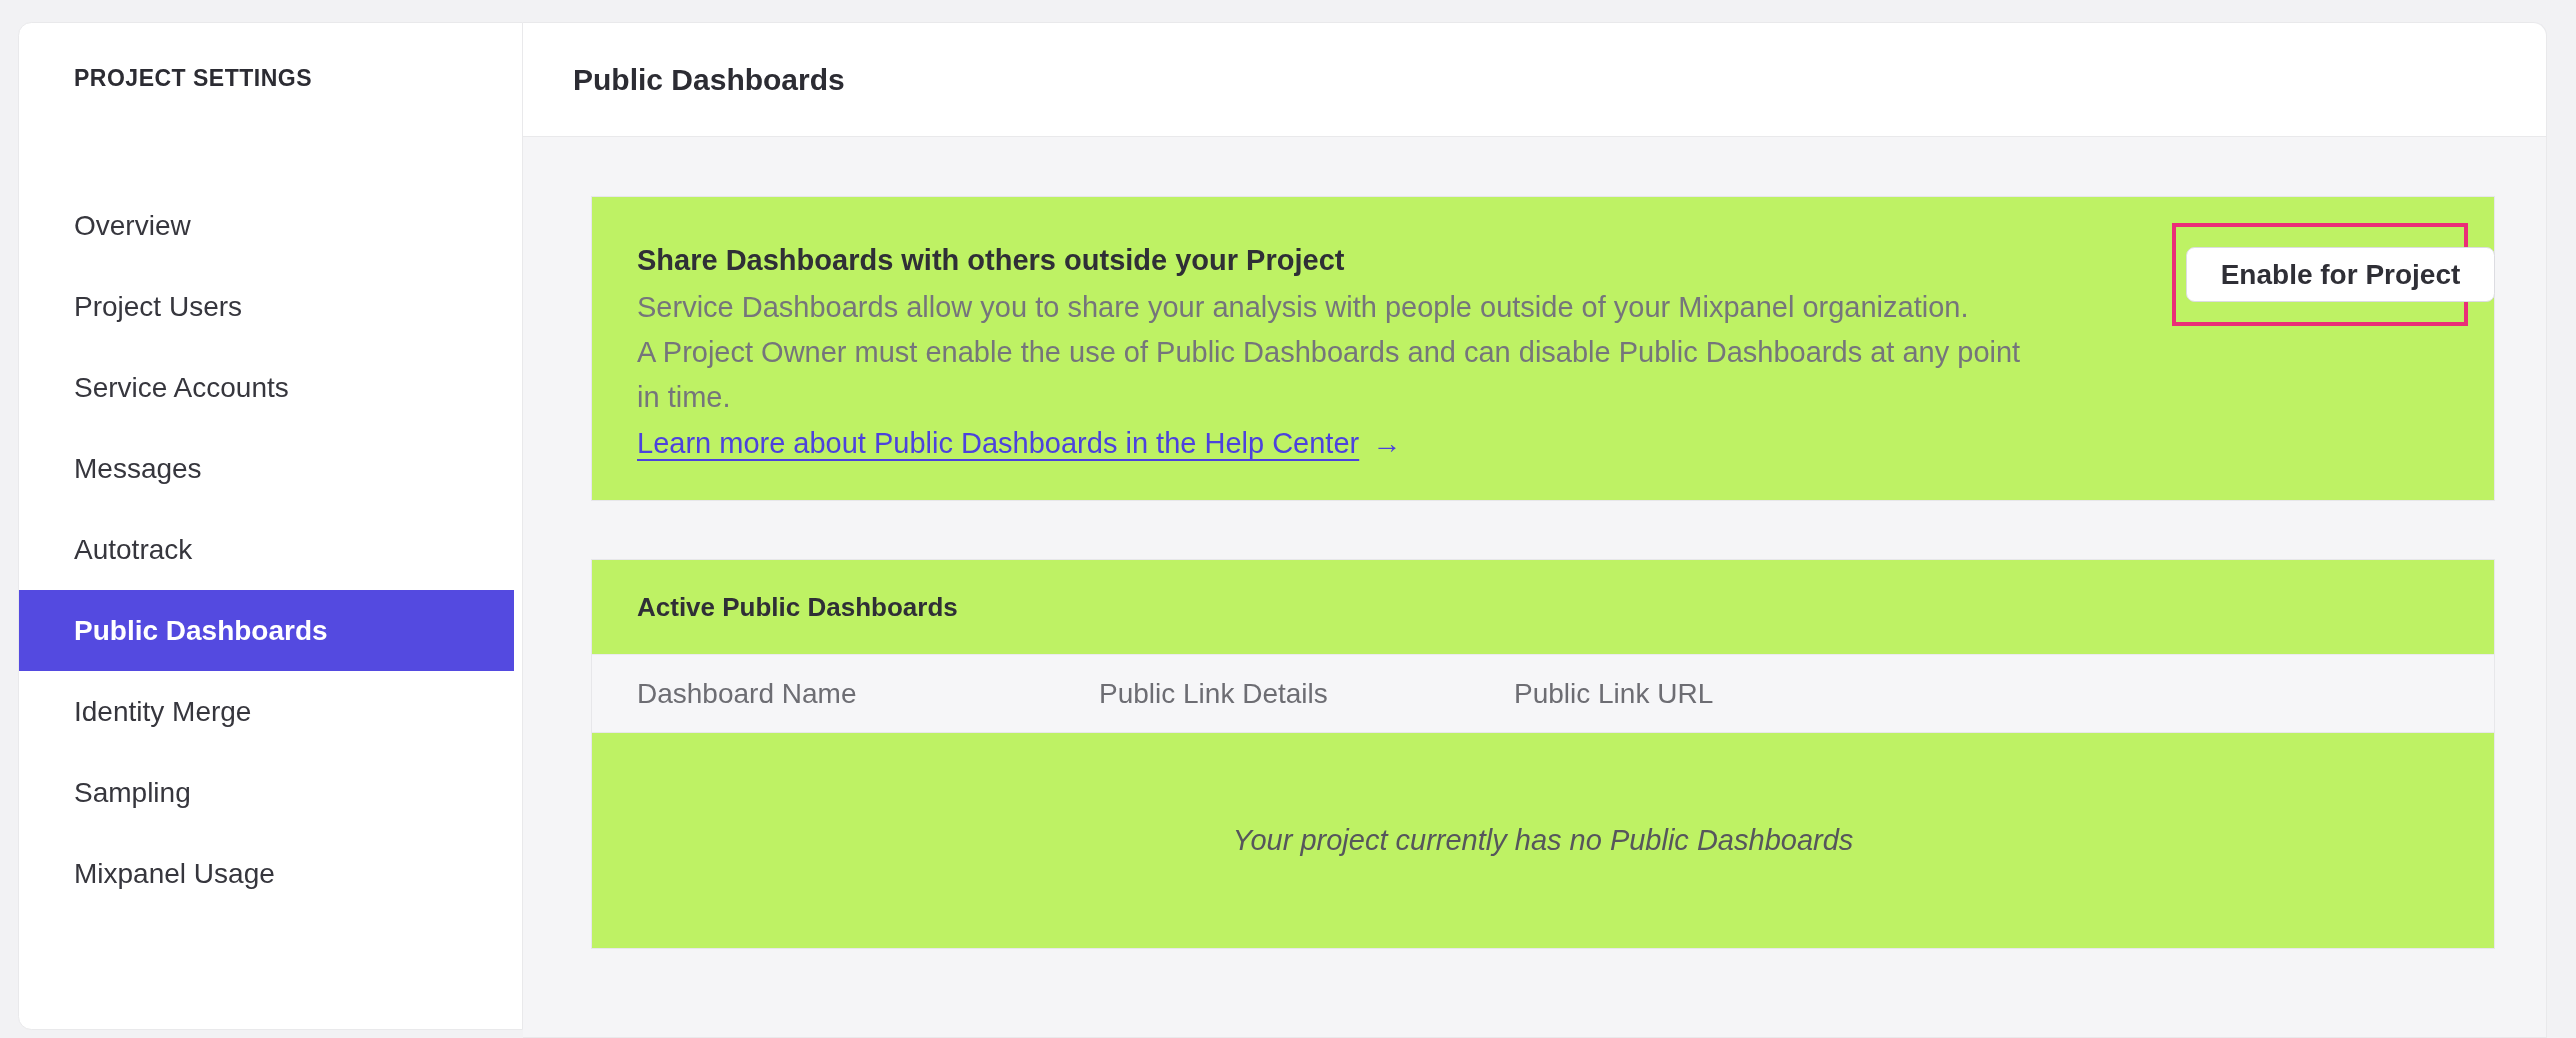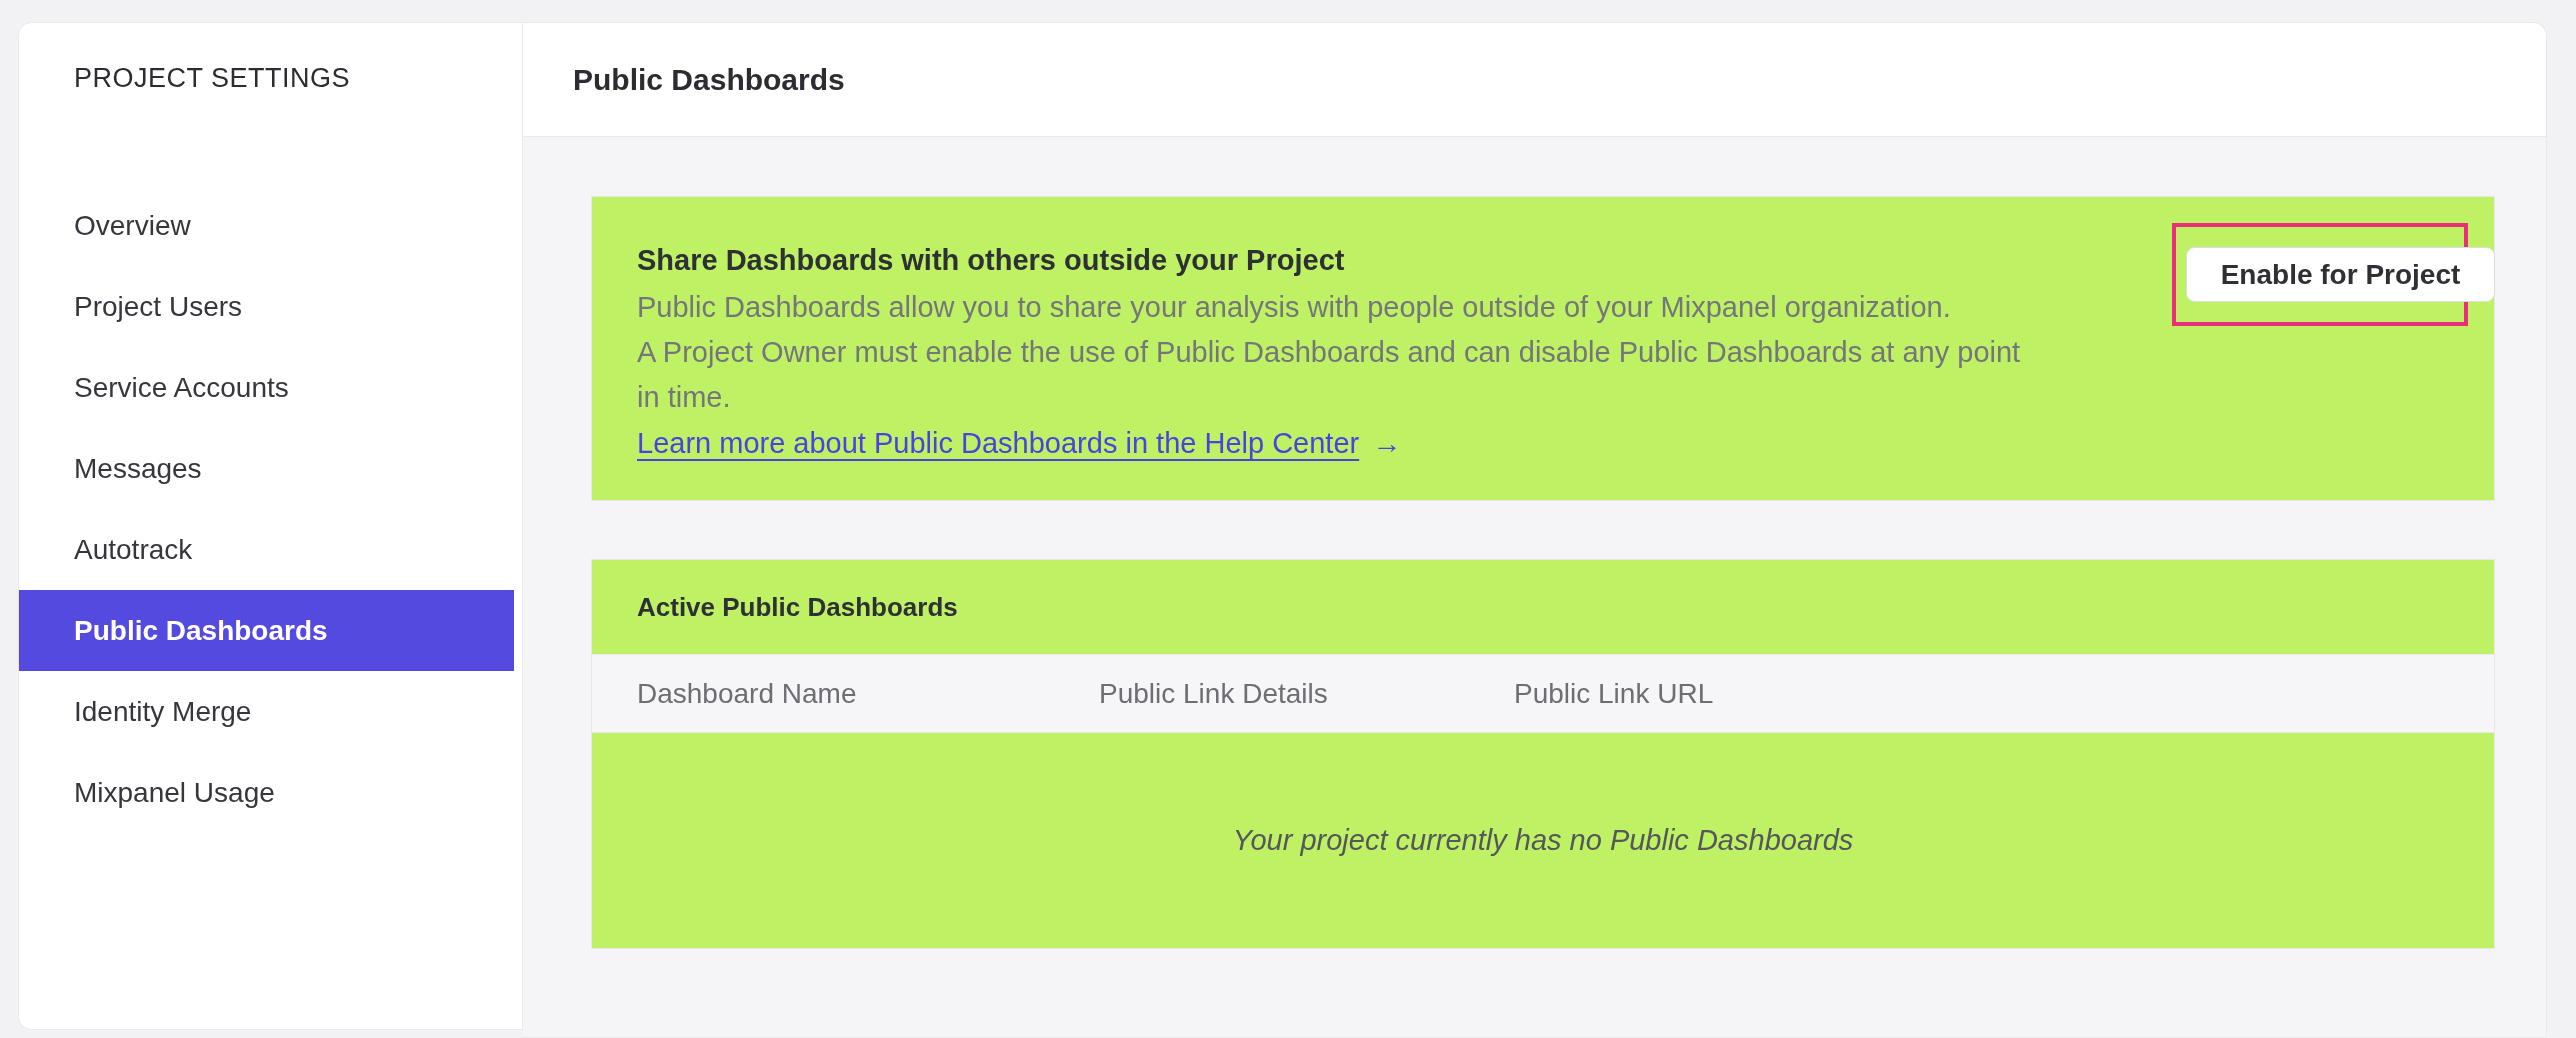--- a/index.html
+++ b/index.html
@@ -24,22 +24,22 @@
     width: 505px;
     height: 1008px;
     background: #ffffff;
     border: 1px solid #e9e9eb;
     border-radius: 13.4px 0 0 13.4px;
     box-sizing: border-box;
     z-index: 2;
   }
   .sidebar-title {
     padding: 38px 0 0 55px;
-    font-size: 27px;
-    font-weight: 400;
+    font-size: 23px;
+    font-weight: 700;
     letter-spacing: 0.5px;
     color: #2c2c33;
     line-height: 34px;
   }
   .sidebar-nav {
     position: absolute;
     top: 162px;
     left: 0;
     right: 8px;
   }
@@ -233,36 +233,39 @@
       <div class="nav-item">
         <span>Autotrack</span>
       </div>
       <div class="nav-item selected">
         <span>Public Dashboards</span>
       </div>
       <div class="nav-item">
         <span>Identity Merge</span>
       </div>
       <div class="nav-item">
+        <span>Sampling</span>
+      </div>
+      <div class="nav-item">
         <span>Mixpanel Usage</span>
       </div>
     </div>
   </nav>
 
   <section class="main">
     <div class="main-header">
       <div class="page-title">Public Dashboards</div>
     </div>
 
     <div class="content">
 
       <div class="card share-card">
         <div class="share-card-title">Share Dashboards with others outside your Project</div>
         <div class="share-card-desc">
-          <div class="desc-line">Public Dashboards allow you to share your analysis with people outside of your Mixpanel organization.</div>
+          <div class="desc-line">Service Dashboards allow you to share your analysis with people outside of your Mixpanel organization.</div>
           <div class="desc-line">A Project Owner must enable the use of Public Dashboards and can disable Public Dashboards at any point</div>
           <div class="desc-line">in time.</div>
         </div>
         <div class="link-row">
           <a class="help-link">Learn more about Public Dashboards in the Help Center</a><span class="arrow-icon">→</span>
         </div>
 
         <div class="annotation-box"></div>
         <button class="enable-btn">Enable for Project</button>
       </div>

